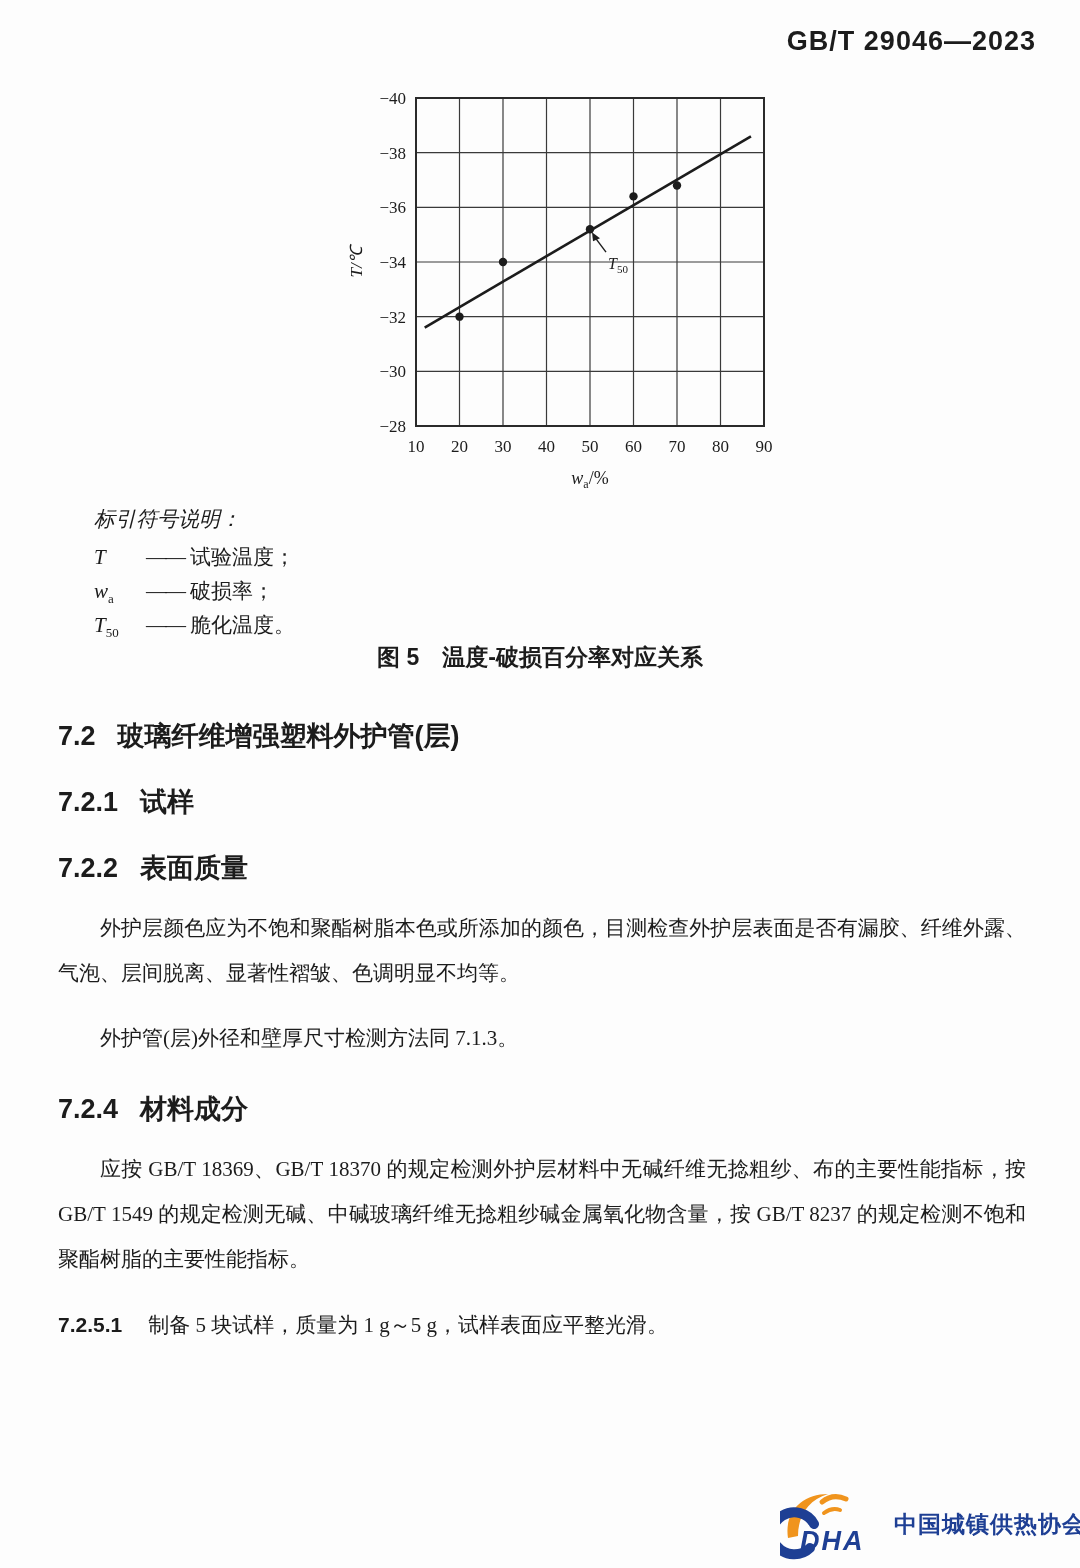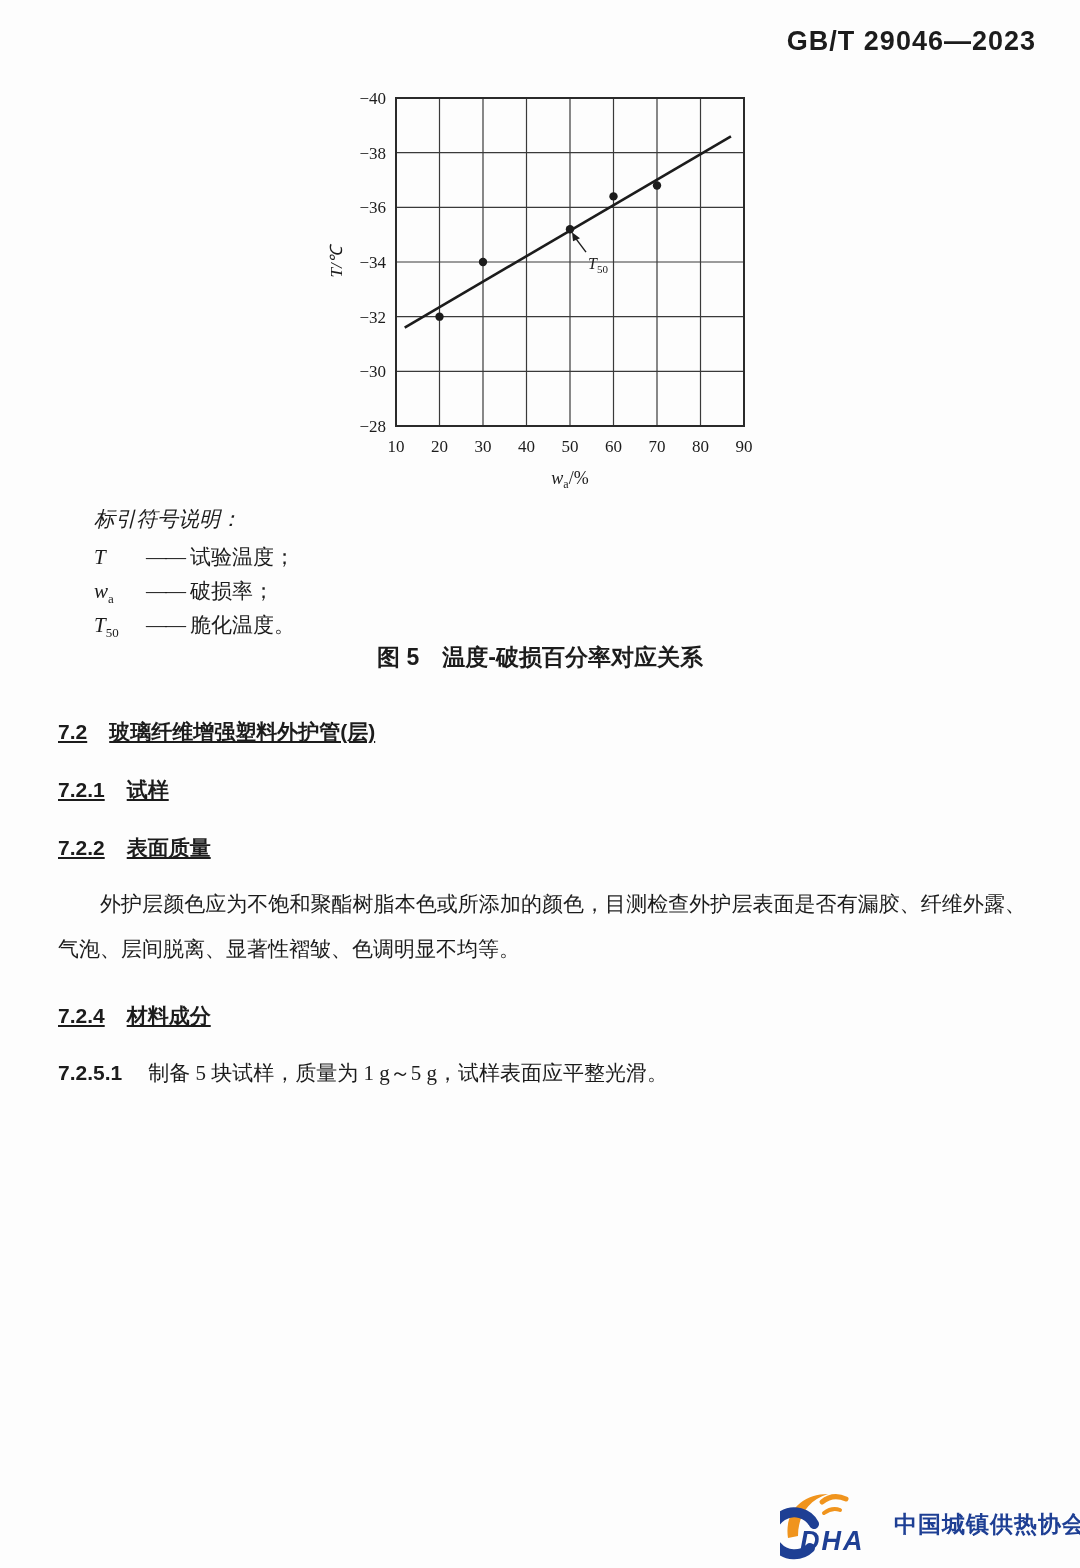--- a/index.html
+++ b/index.html
@@ -1,32 +1,32 @@
 <!DOCTYPE html>
 <html><head>
 <meta charset="utf-8">
 <style>
   html,body{margin:0;padding:0;background:#e8e8e8;}
   .page{position:relative;width:1080px;height:1568px;background:#fdfdfd;margin:0 auto;
         font-family:"Liberation Serif","DejaVu Serif",serif;color:#1c1c1c;overflow:hidden;}
   .std-header{position:absolute;top:26px;right:44px;font-family:"Liberation Sans","DejaVu Sans",sans-serif;
         font-weight:bold;font-size:27px;letter-spacing:1px;}
-  .chart-wrap{position:absolute;left:324px;top:82px;width:460px;height:410px;}
+  .chart-wrap{position:absolute;left:344px;top:82px;width:460px;height:410px;}
   .legend{position:absolute;left:94px;top:505px;font-size:21px;}
   .legend-title{margin-bottom:10px;font-style:italic;}
   .legend-row{display:flex;align-items:baseline;height:34px;}
   .legend-sym{display:inline-block;width:52px;font-style:italic;}
   .legend-sym sub{font-style:normal;font-size:13px;}
   .legend-dash{display:inline-block;margin-right:6px;letter-spacing:-2px;}
   .fig-caption{position:absolute;top:642px;left:0;width:100%;text-align:center;
         font-family:"Liberation Sans","DejaVu Sans",sans-serif;font-weight:bold;font-size:23px;}
   .clauses{position:absolute;left:58px;top:688px;width:968px;font-size:21px;}
   .cnum{font-family:"Liberation Sans","DejaVu Sans",sans-serif;font-weight:bold;margin-right:26px;}
   .clause-heading{font-family:"Liberation Sans","DejaVu Sans",sans-serif;font-weight:bold;
-        font-size:21px;margin:30px 0 0 0;text-decoration:underline;}
+        font-size:27px;margin:30px 0 0 0;}
   .clause-heading .cnum{margin-right:22px;}
   p.para{margin:20px 0 0 0;line-height:45px;text-align:justify;}
   p.para.indent{text-indent:2em;}
   p.para.numbered{text-indent:0;}
   .logo{position:absolute;left:780px;top:1486px;display:flex;align-items:center;}
   .logo-name{font-family:"Liberation Sans","DejaVu Sans",sans-serif;font-weight:bold;
         font-size:23px;color:#1e3f94;letter-spacing:1px;margin-left:6px;white-space:nowrap;}
   svg text{user-select:none;}
 </style>
 </head>
@@ -102,21 +102,23 @@
       </div>
   </div>
 
   <div class="fig-caption">图 5　温度-破损百分率对应关系</div>
 
   <div class="clauses" id="clauses">
       <div class="clause-heading"><span class="cnum">7.2</span><span>玻璃纤维增强塑料外护管(层)</span></div>
       <div class="clause-heading"><span class="cnum">7.2.1</span><span>试样</span></div>
       <div class="clause-heading"><span class="cnum">7.2.2</span><span>表面质量</span></div>
       <p class="para indent">外护层颜色应为不饱和聚酯树脂本色或所添加的颜色，目测检查外护层表面是否有漏胶、纤维外露、气泡、层间脱离、显著性褶皱、色调明显不均等。</p>
+      <p class="para indent">外护管(层)外径和壁厚尺寸检测方法同 7.1.3。</p>
       <div class="clause-heading"><span class="cnum">7.2.4</span><span>材料成分</span></div>
+      <p class="para indent">应按 GB/T 18369、GB/T 18370 的规定检测外护层材料中无碱纤维无捻粗纱、布的主要性能指标，按 GB/T 1549 的规定检测无碱、中碱玻璃纤维无捻粗纱碱金属氧化物含量，按 GB/T 8237 的规定检测不饱和聚酯树脂的主要性能指标。</p>
       <p class="para numbered"><span class="cnum">7.2.5.1</span><span>制备 5 块试样，质量为 1 g～5 g，试样表面应平整光滑。</span></p>
     </div>
 
   <div class="logo">
     <svg id="logo-svg" width="108" height="76" viewBox="0 0 108 76">
         <path d="M 8,52 C 4,26 22,8 48,8 C 28,14 18,30 18,50 Z" fill="#f0941d"></path>
         <path d="M 42,16 q 11,-9 24,-3" stroke="#f0941d" stroke-width="5" fill="none" stroke-linecap="round"></path>
         <path d="M 44,27 q 8,-6 16,-3" stroke="#f0941d" stroke-width="4" fill="none" stroke-linecap="round"></path>
         <path d="M 34,38 A 22,21 0 1 0 30,62" stroke="#1e3f94" stroke-width="10" fill="none" stroke-linecap="round"></path>
         <text x="20" y="64" fill="#1e3f94" font-size="27" font-weight="bold" font-style="italic" font-family="&quot;Liberation Sans&quot;,sans-serif" letter-spacing="2">DHA</text>

